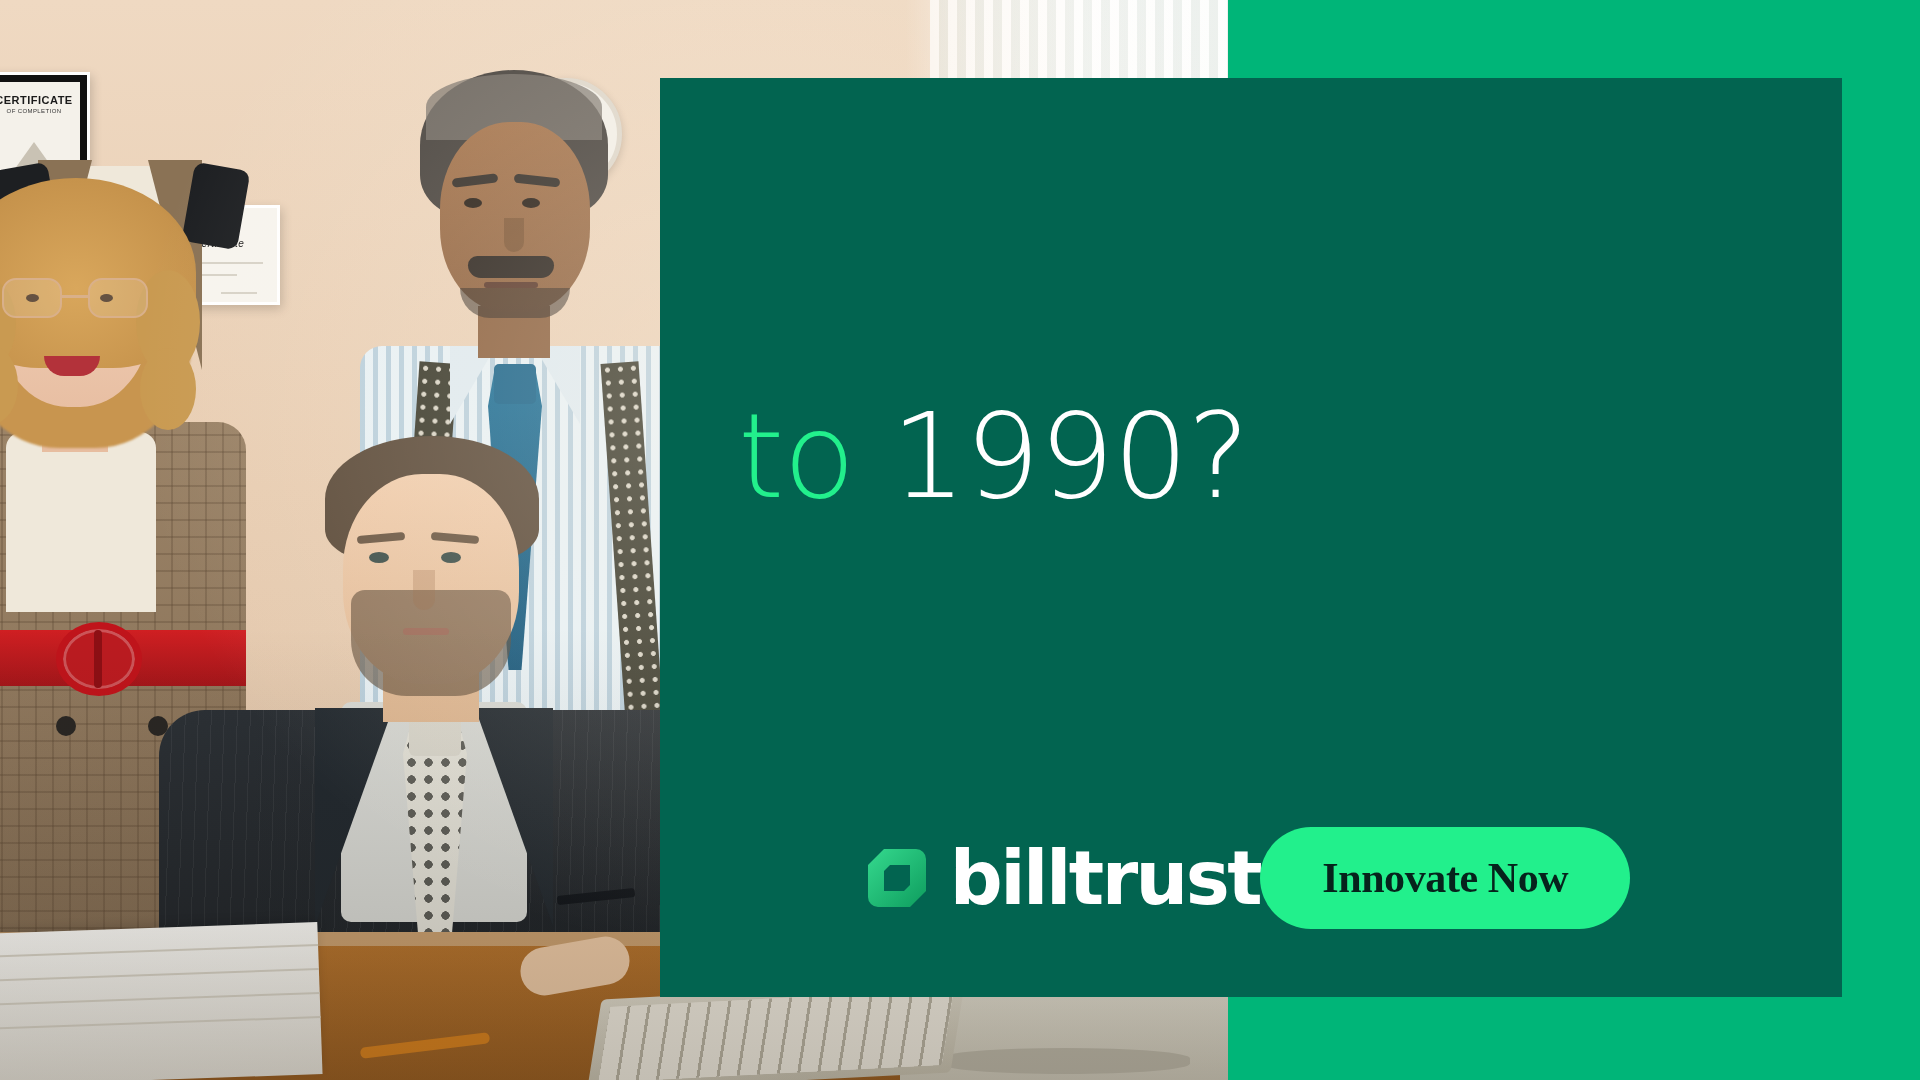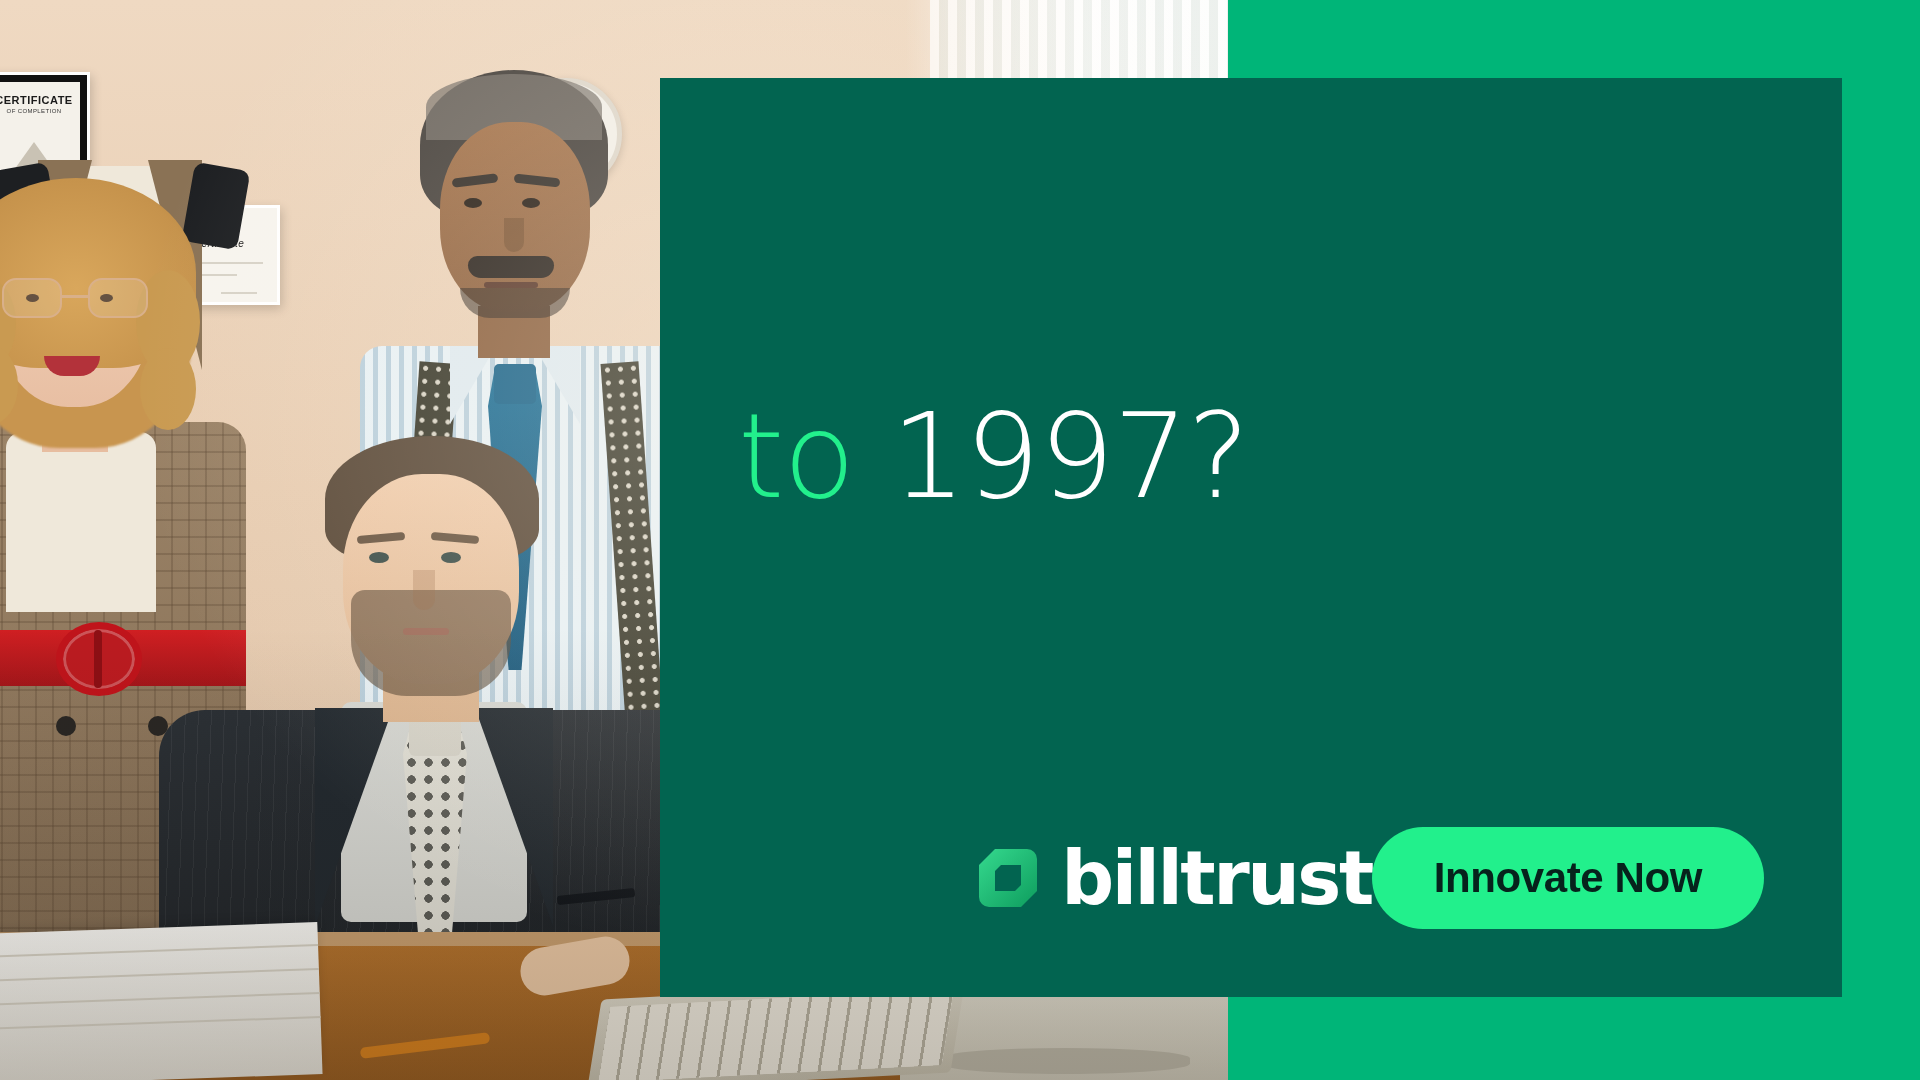--- a/index.html
+++ b/index.html
@@ -267,33 +267,33 @@
     font-size:118px;
     line-height:1.07;
     letter-spacing:-1px;
     color:#22F08C;
     max-width:980px;
   }
   .headline .accent { color:#FFFFFF; }
 
   
   .panel-footer {
-    position:absolute; left:78px; right:78px; bottom:68px;
-    display:flex; align-items:center; justify-content:flex-end;
+    position:absolute; left:78px; right:84px; bottom:68px;
+    display:flex; align-items:center; justify-content:center;
   }
   .logo { display:flex; align-items:center; gap:22px; }
   .logo-mark { width:62px; height:62px; display:block; }
   .logo-word {
     font-family:"DejaVu Sans", sans-serif;
     font-weight:bold; font-size:74px; letter-spacing:-2.5px;
     color:#ffffff; line-height:1;
   }
   .cta {
     background:#22F08C; color:#06231c;
-    font-family:Liberation Sans, sans-serif;
+    font-family:Liberation Serif, serif;
     font-weight:bold; font-size:42px; letter-spacing:-.4px;
     border:none; border-radius:999px;
     padding:27px 62px; cursor:pointer; white-space:nowrap;
   }
 </style>
 </head>
 <body>
 
 <div id="ad-canvas">
 
@@ -423,21 +423,21 @@
     <div class="hand2"></div>
 
     <div class="photo-grade"></div>
   </div>
 
   <div class="panel">
 
     <h1 class="headline">
       <br>
       <br>
-      <span>to </span><span class="accent">1997?</span>
+      <span>to </span><span class="accent">1990?</span>
     </h1>
 
     <div class="panel-footer">
 
       <div class="logo">
         <svg class="logo-mark" viewBox="0 0 62 62">
           <defs>
             <linearGradient id="lg" x1="0" y1="0" x2="1" y2="1">
               <stop offset="0%" stop-color="#35D98E"></stop>
               <stop offset="100%" stop-color="#0E9D5E"></stop>

